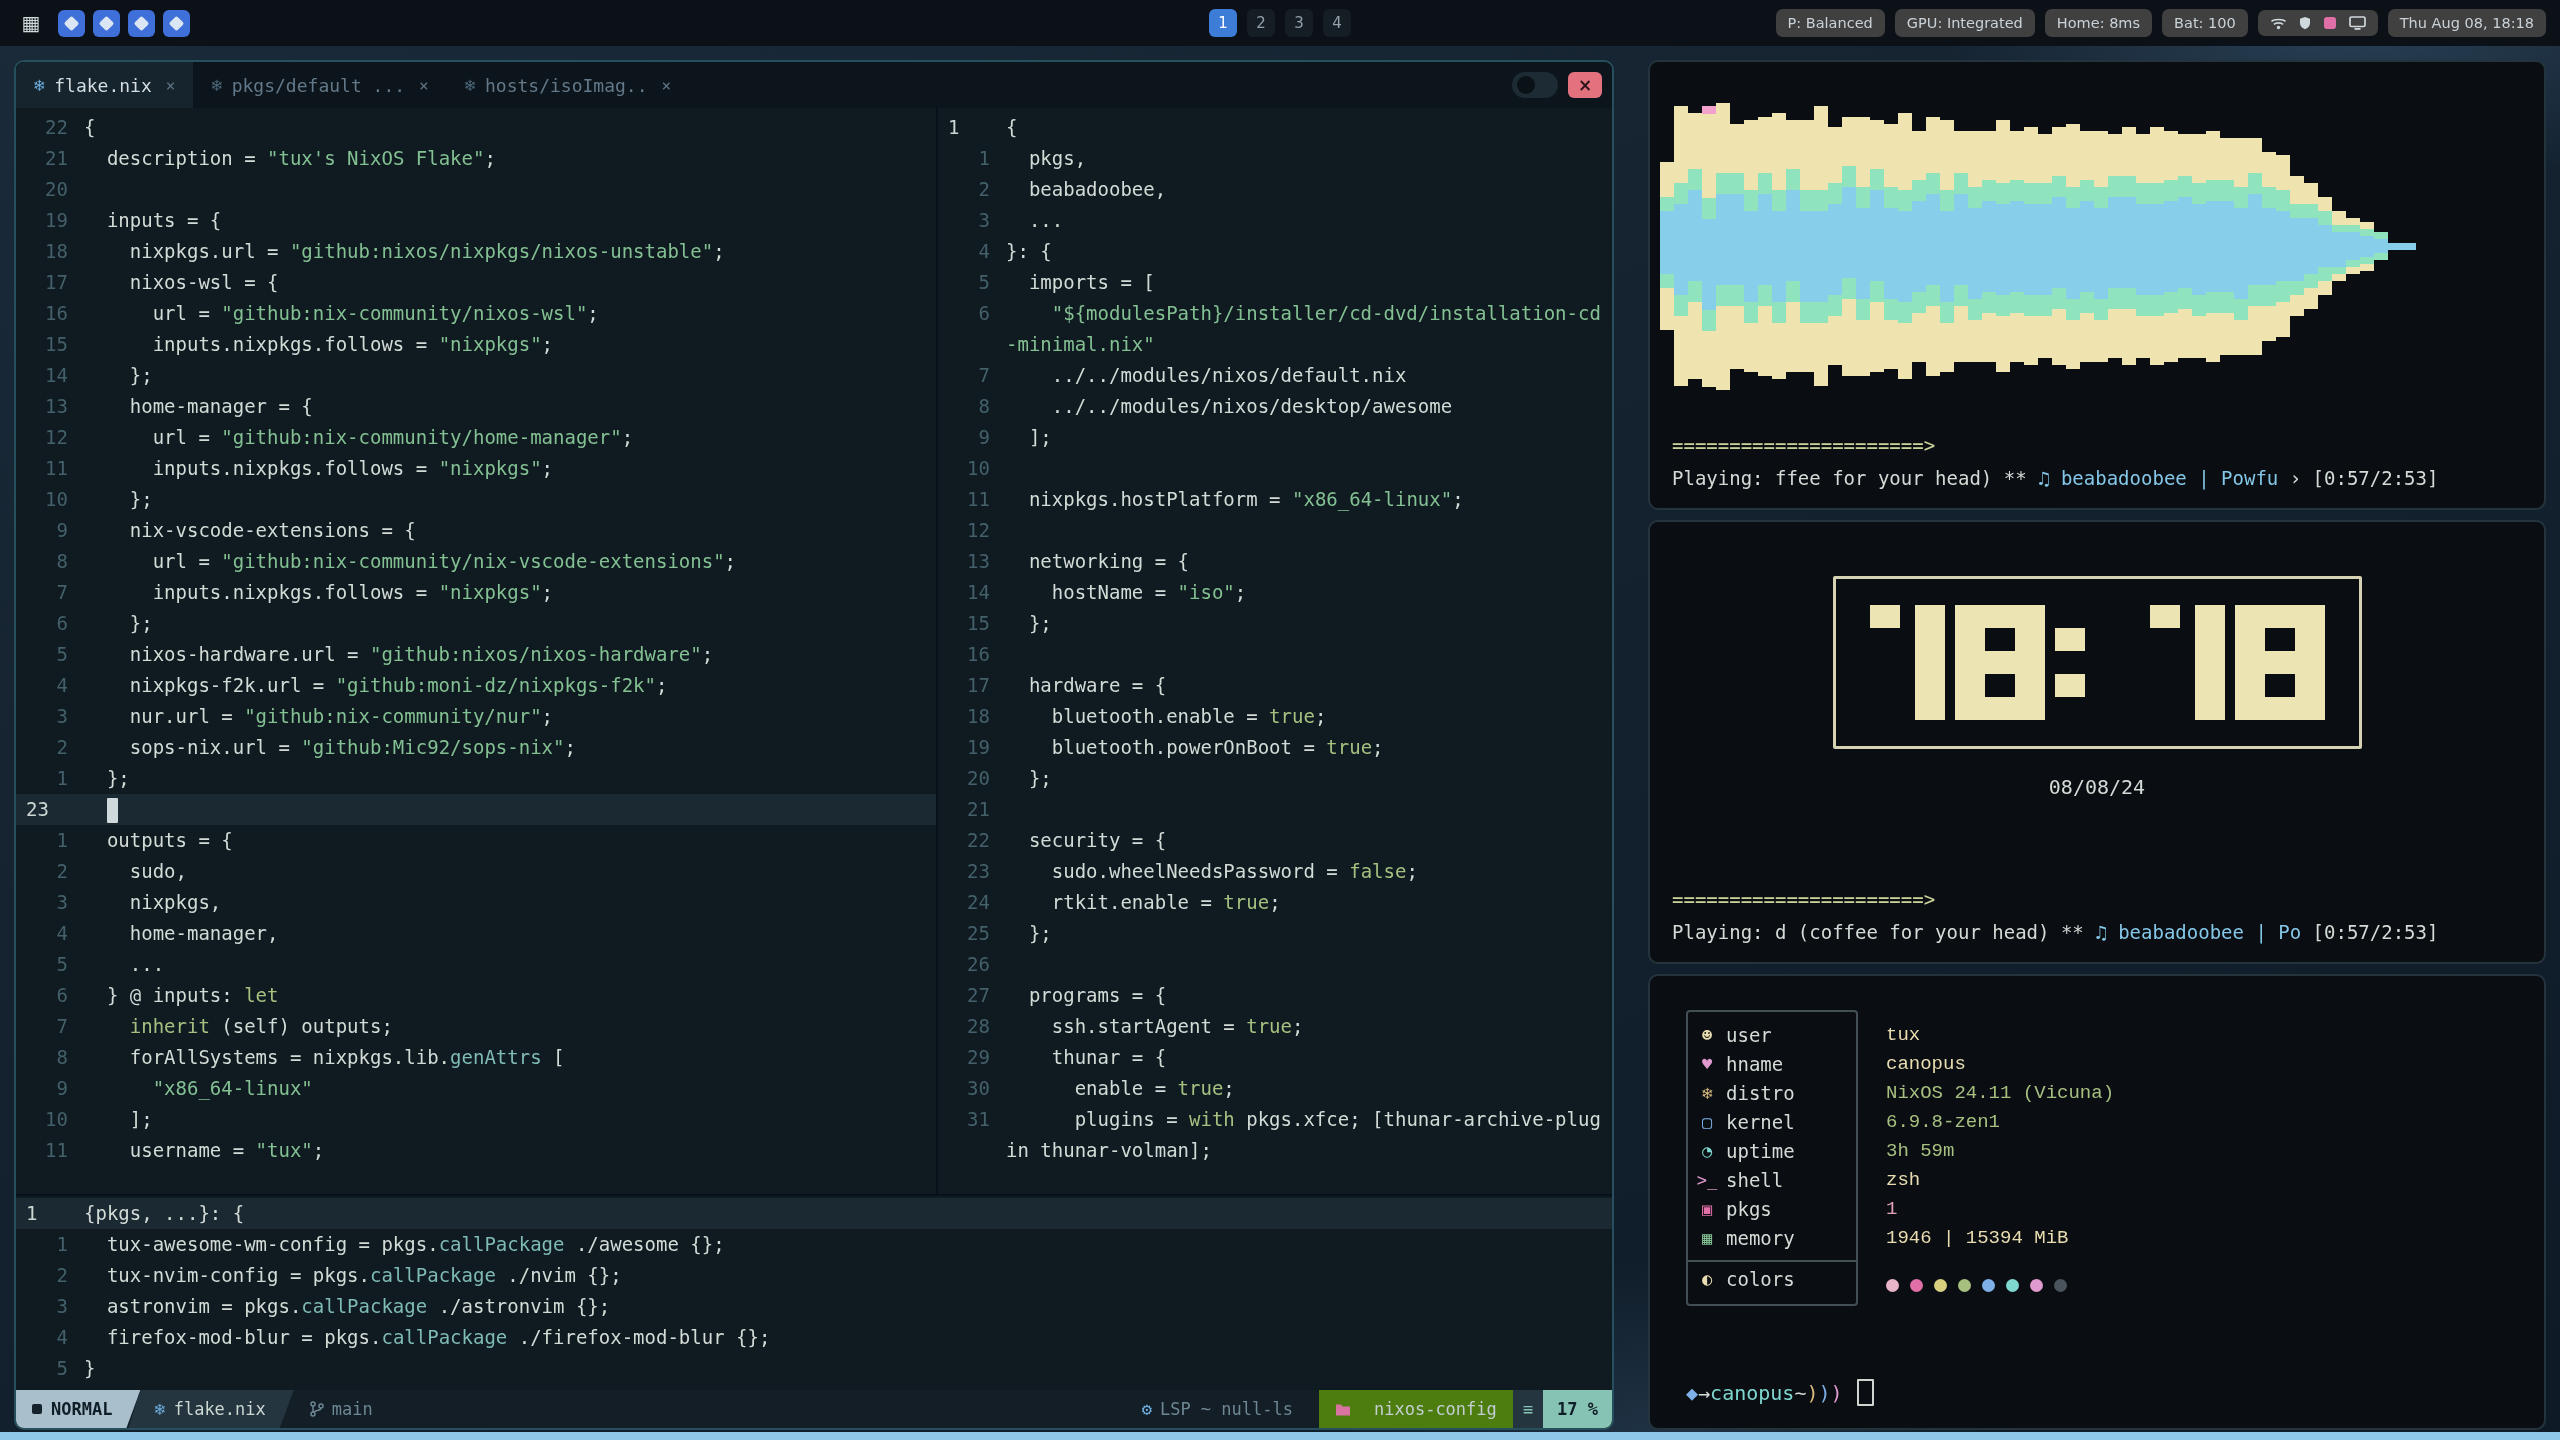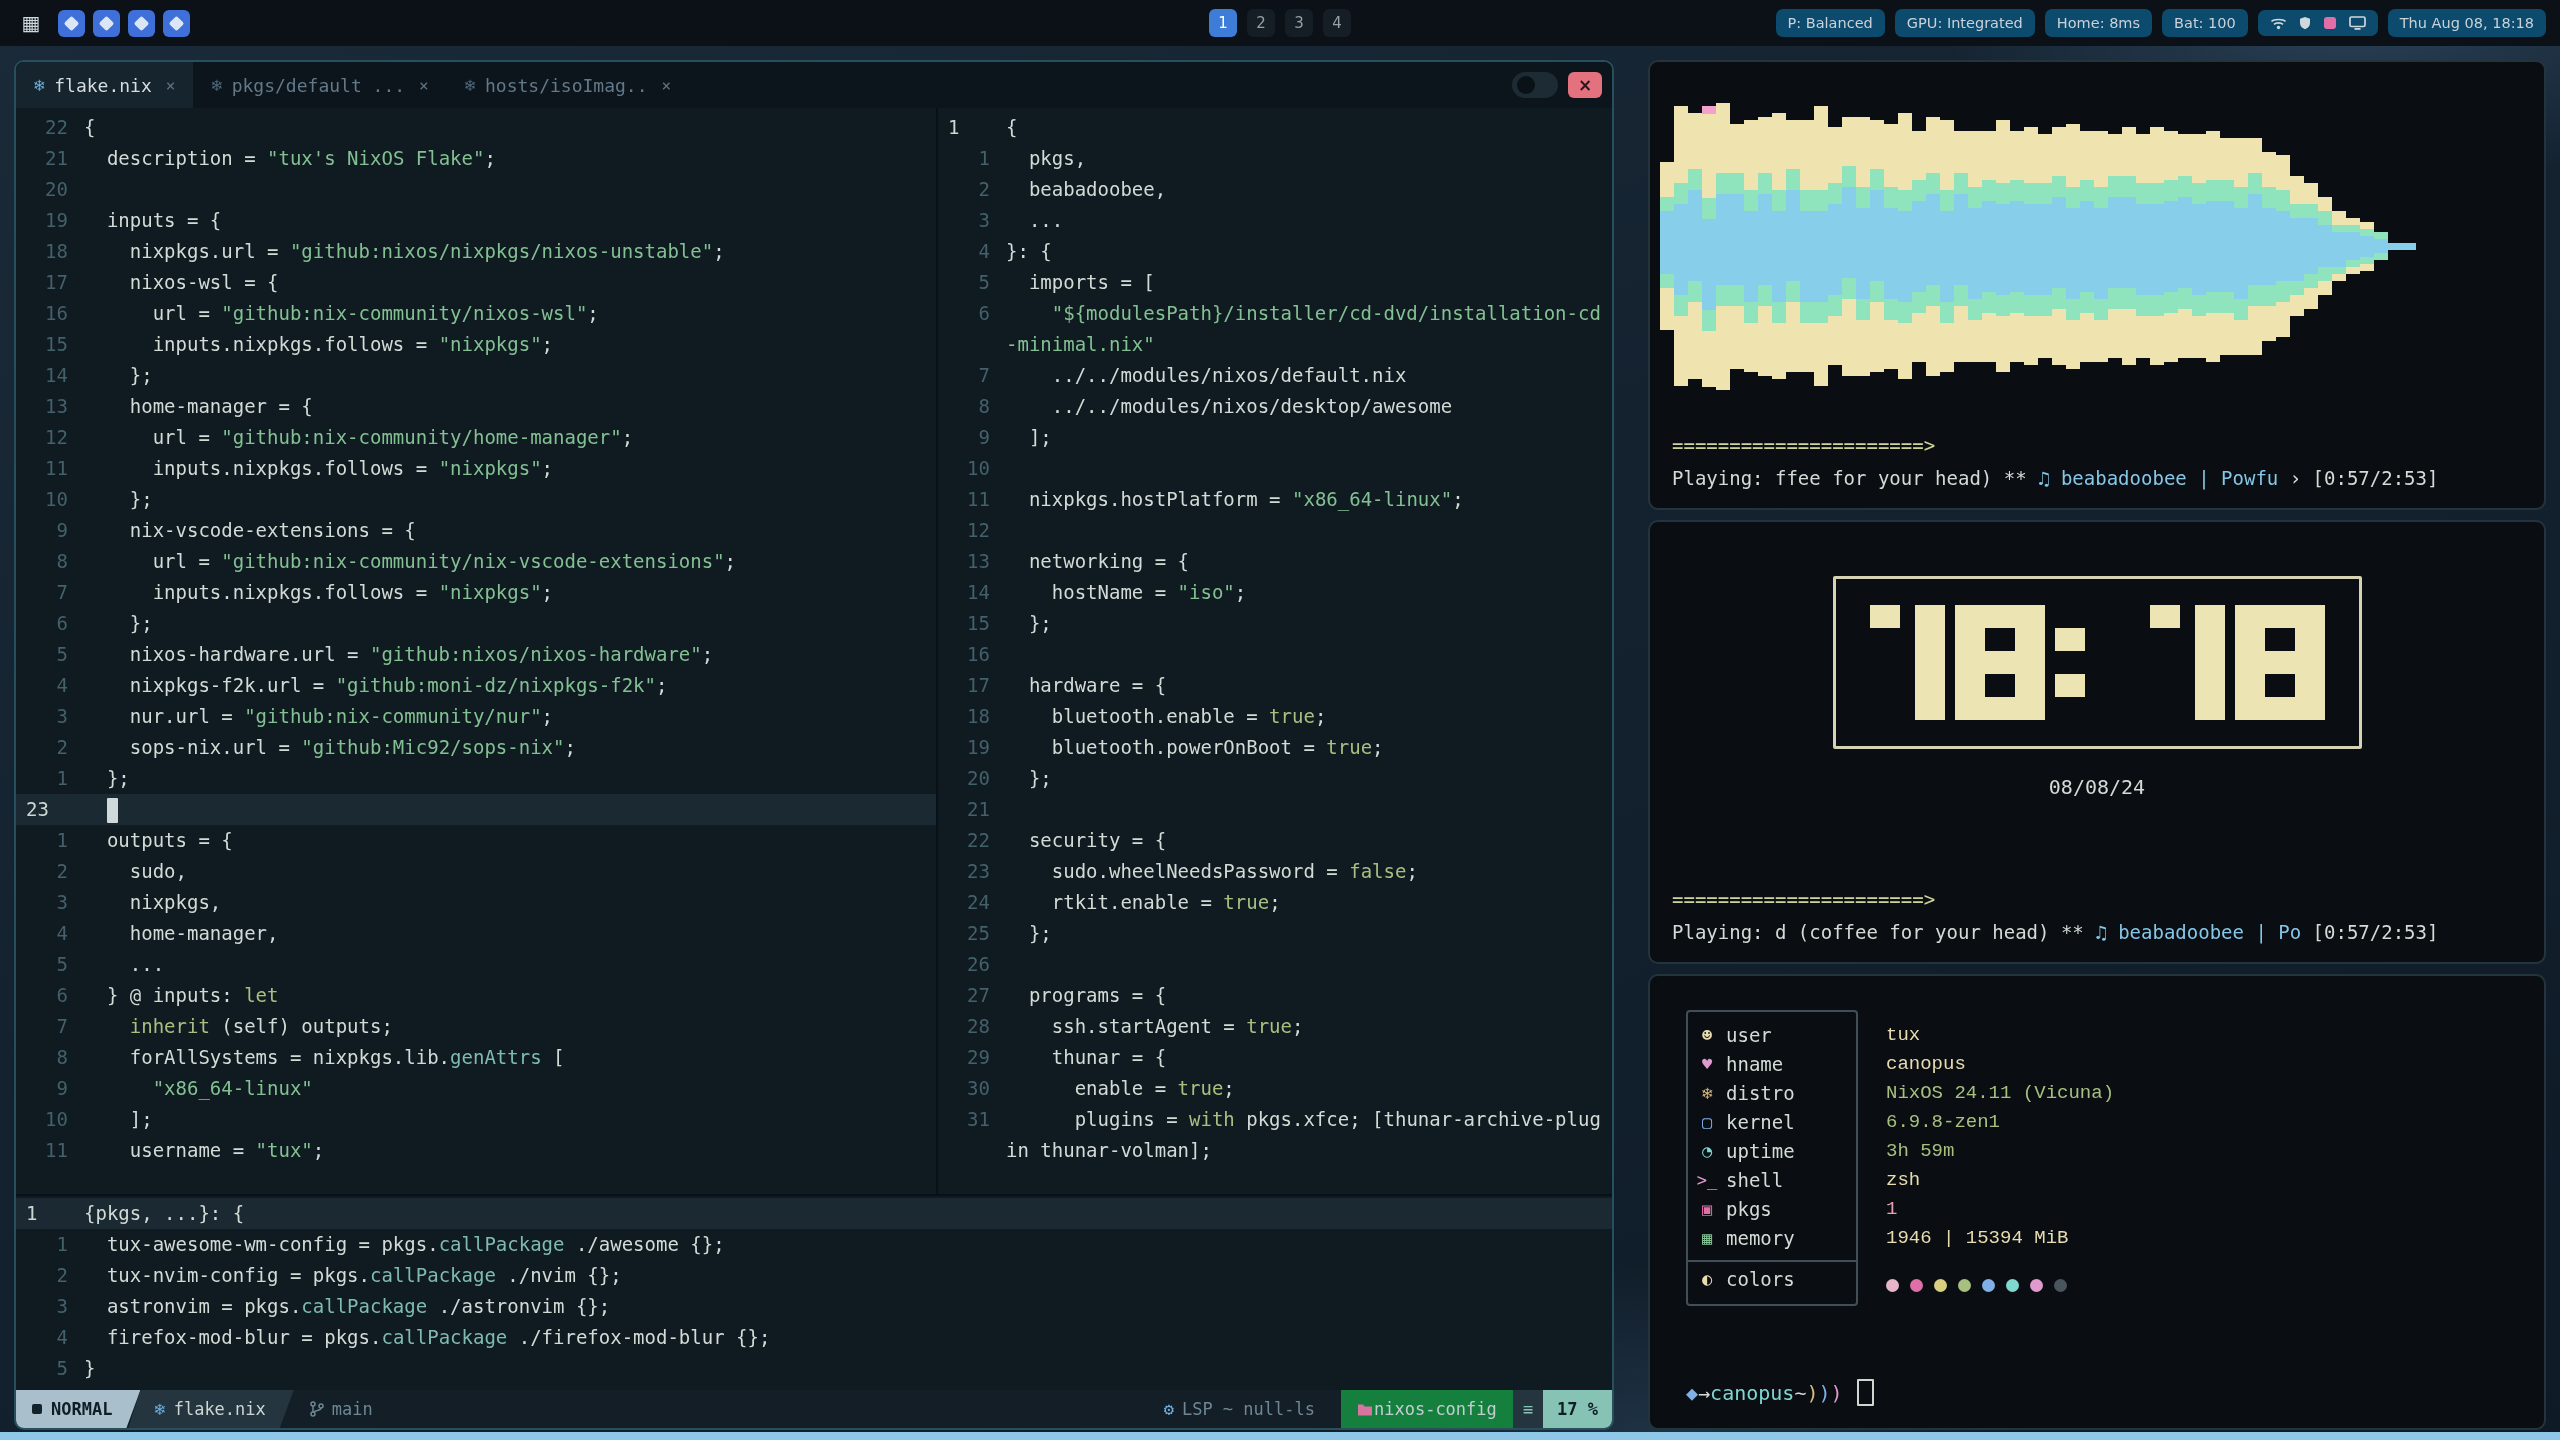--- a/index.html
+++ b/index.html
@@ -18,21 +18,21 @@
     display:flex;align-items:center;padding:0 14px;box-sizing:border-box;gap:10px;}
   .launcher{color:#cfd8dc;font-size:20px;width:34px;text-align:center;cursor:default;}
   .apps{display:flex;gap:8px;align-items:center;}
   .app-ic{width:27px;height:27px;border-radius:6px;background:#3f6fd8;display:flex;align-items:center;justify-content:center;}
   .app-glyph{width:11px;height:11px;background:#dbe6f5;transform:rotate(45deg);border-radius:2px;}
   .ws-wrap{position:absolute;left:50%;transform:translateX(-50%);display:flex;gap:10px;}
   .ws{min-width:28px;height:28px;border-radius:6px;background:#151d25;color:#93a1ab;
       display:flex;align-items:center;justify-content:center;font-size:15px;}
   .ws.active{background:#3d7dd8;color:#fff;}
   .bar-right{margin-left:auto;display:flex;gap:10px;align-items:center;}
-  .pill{background:#0c4a6e;border-radius:7px;padding:6px 12px;font-size:14.5px;color:#c9d2d8;white-space:nowrap;}
+  .pill{background:#404040;border-radius:7px;padding:6px 12px;font-size:14.5px;color:#c9d2d8;white-space:nowrap;}
   .tray{display:flex;gap:12px;align-items:center;}
   .tray-ic{display:flex;align-items:center;}
 
   
   .win{position:absolute;border-radius:10px;box-sizing:border-box;}
   #editor{left:14px;top:60px;width:1600px;height:1370px;background:#0f1a21;border:2px solid #27505e;
     display:flex;flex-direction:column;overflow:hidden;}
   .rwin{left:1648px;width:898px;background:#0a0e12;border:2px solid #24343d;overflow:hidden;}
   #music{top:60px;height:450px;}
   #clockwin{top:520px;height:444px;}
@@ -73,21 +73,21 @@
   .seg{display:flex;align-items:center;padding:0 16px;white-space:nowrap;}
   .seg-mode{background:#a9c0cc;color:#0f1d26;font-weight:bold;
      clip-path:polygon(0 0,100% 0,calc(100% - 14px) 100%,0 100%);padding-right:28px;}
   .seg-mode::before{content:"";width:10px;height:10px;background:#13222b;border-radius:2px;margin-right:9px;}
   .seg-file{background:#243540;color:#cdd7d2;margin-left:-12px;
      clip-path:polygon(12px 0,100% 0,calc(100% - 14px) 100%,0 100%);padding-left:26px;padding-right:28px;gap:9px;}
   .seg-branch{color:#6d8894;gap:8px;}
   .sl-spacer{flex:1;}
   .seg-lsp{color:#6d8894;gap:8px;}
   .seg-lsp .gear{color:#6fb0e0;}
-  .seg-proj{background:#15803d;color:#c3ced2;gap:1px;margin-left:10px;}
+  .seg-proj{background:#4d7c0f;color:#c3ced2;gap:23px;margin-left:10px;}
   .seg-lines{background:#243540;color:#86c3b4;padding:0 10px;}
   .seg-pct{background:#86c3b4;color:#0f1d26;font-weight:bold;padding:0 14px;}
 
   
   .termbottom{position:absolute;left:22px;right:22px;bottom:16px;font-family:"DejaVu Sans Mono",monospace;
      font-size:19px;line-height:27px;white-space:nowrap;overflow:hidden;}
   .sepline{color:#ccd49a;margin-bottom:6px;}
   #visualizer{position:absolute;left:10px;top:16px;width:780px;height:336px;display:flex;align-items:center;}
   .wcol{width:14px;height:100%;display:flex;flex-direction:column;justify-content:center;flex:none;}
   .wblk{width:100%;}

